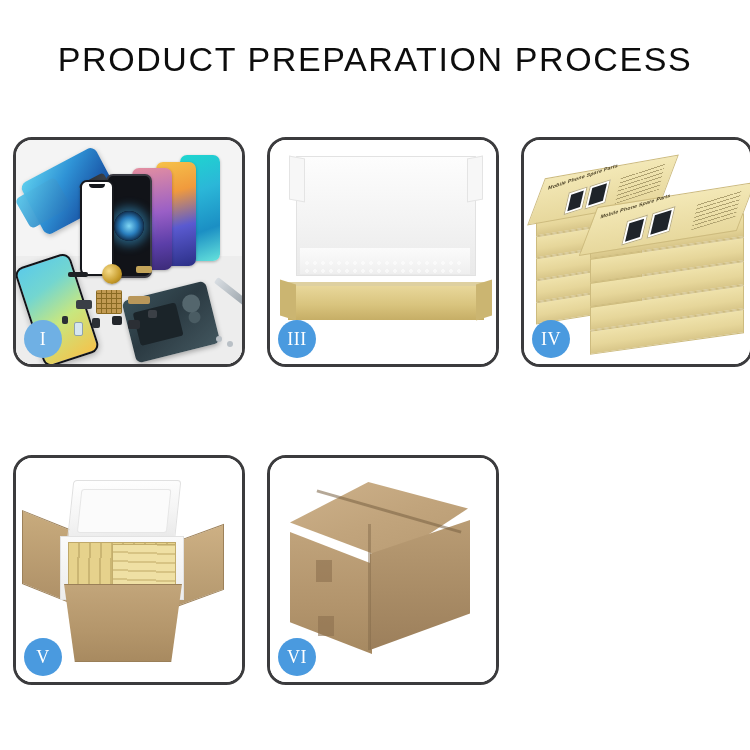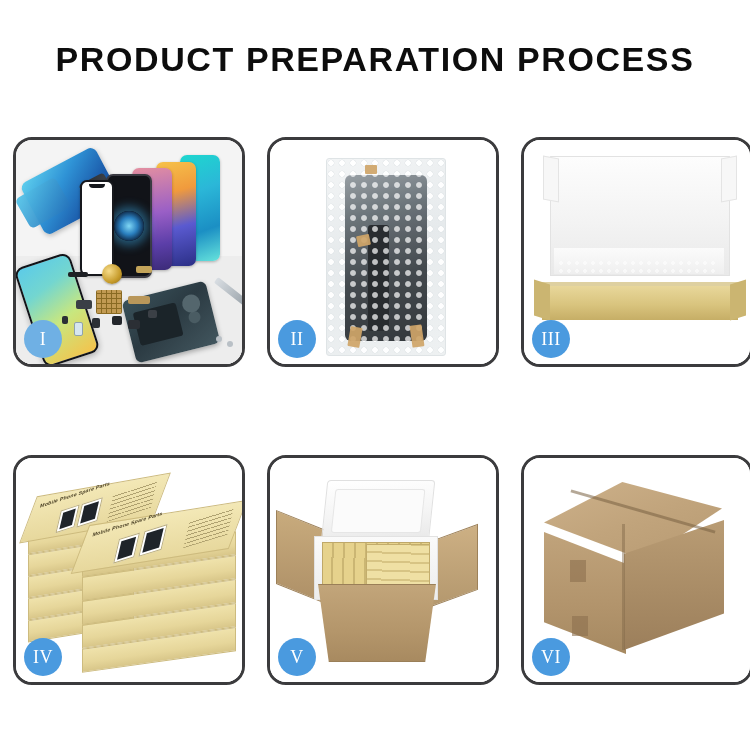--- a/index.html
+++ b/index.html
@@ -27,21 +27,21 @@
     position: absolute;
     left: 0;
     top: 38px;
     width: 750px;
     text-align: center;
   }
   .page-title {
     font-size: 34px;
     letter-spacing: 1.6px;
     color: #0d0d0d;
-    font-weight: 700;
+    font-weight: 400;
     line-height: 42px;
     white-space: nowrap;
   }
   .page-subtitle {
     margin-top: 6px;
     font-size: 14.2px;
     color: #2b2b2b;
     font-weight: 400;
     letter-spacing: 0.15px;
     line-height: 20px;
@@ -468,34 +468,20 @@
         <div class="flex-strip f8"></div>
         <div class="flex-strip f9"></div>
         <div class="flex-strip f10"></div>
 
         <div class="screwdriver"></div>
         <div class="screws"></div>
       </div>
       <div class="step-badge lighter">I</div>
     </div>
 
-    <div class="panel">
-      <div class="panel-photo">
-        <div class="p2-bg"></div>
-        <div class="bubble-bag">
-          <div class="bag-inner"></div>
-          <div class="bubble-overlay"></div>
-          <div class="tape t1"></div>
-          <div class="tape t2"></div>
-          <div class="tape t3"></div>
-          <div class="tape t4"></div>
-        </div>
-      </div>
-      <div class="step-badge">II</div>
-    </div>
 
     <div class="panel">
       <div class="panel-photo">
         <div class="p3-bg"></div>
         <div class="box3-lid"></div>
         <div class="box3-foam"></div>
         <div class="box3-bubbles"></div>
         <div class="box3-front-lip"></div>
         <div class="box3-base"></div>
       </div>

